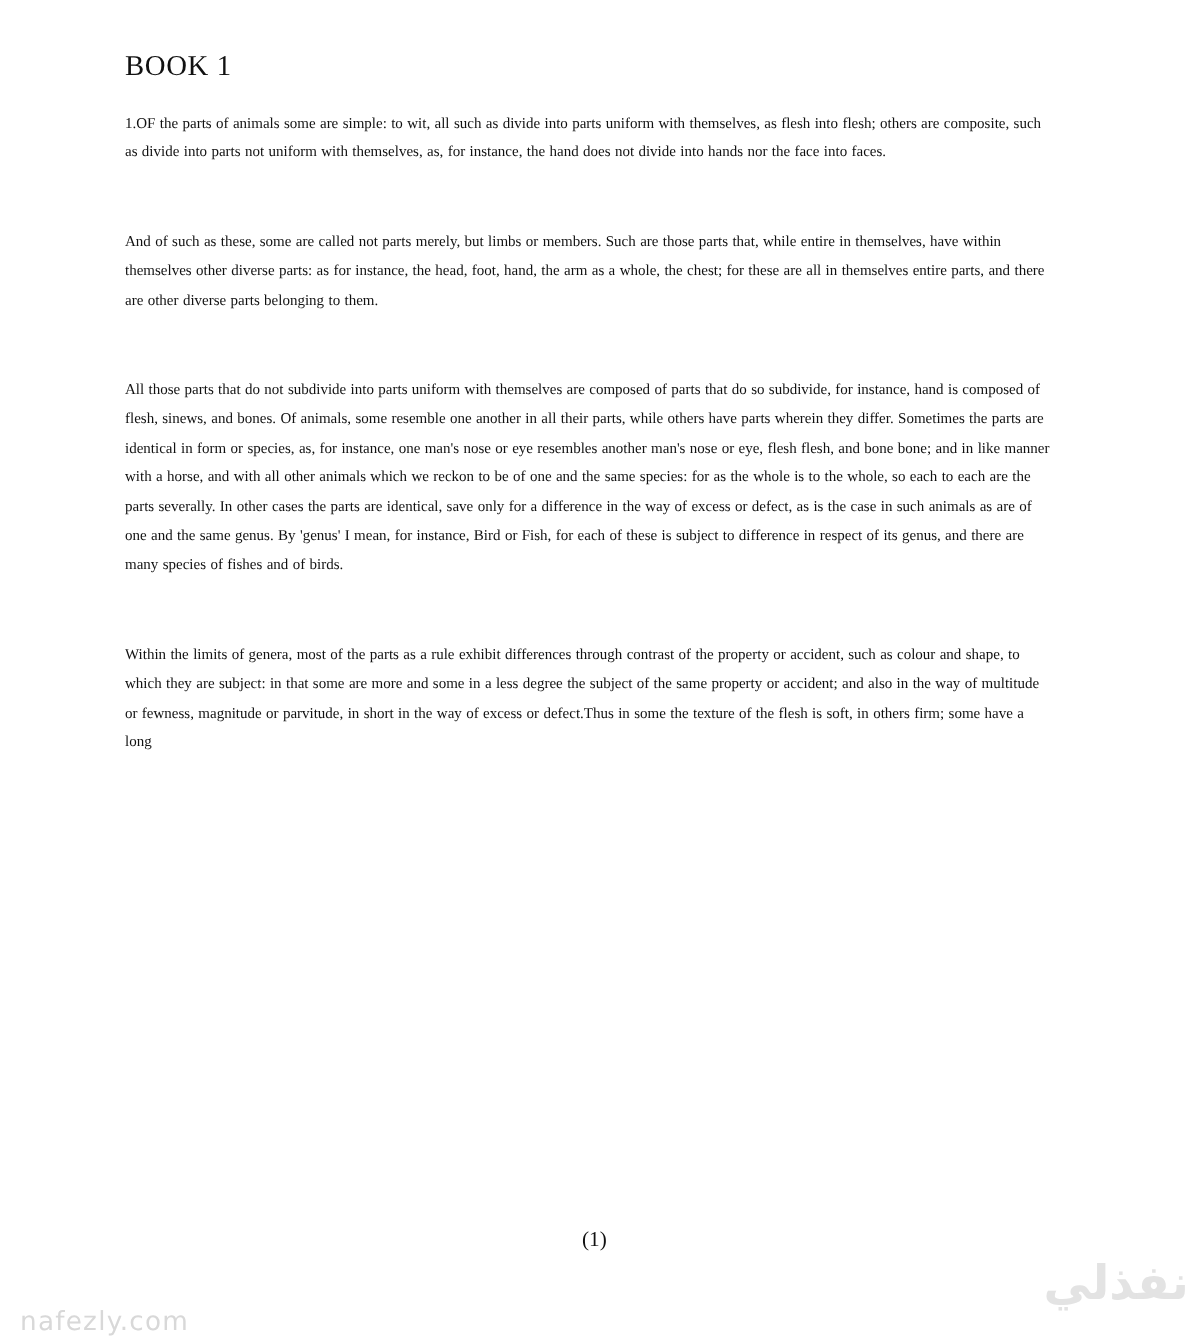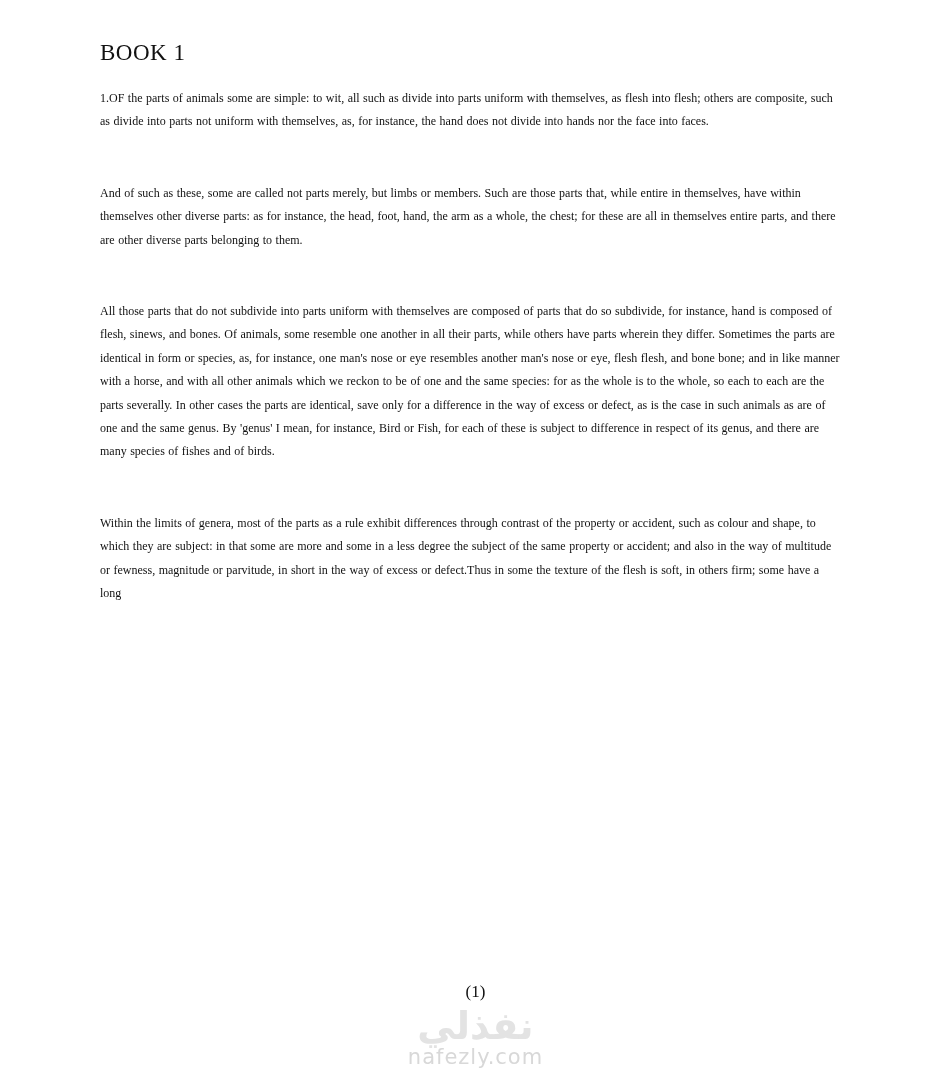--- a/index.html
+++ b/index.html
@@ -40,24 +40,23 @@
     position: absolute;
     left: 0;
     right: 0;
     top: 982px;
     text-align: center;
     font-size: 17px;
     color: #111111;
   }
   .watermark {
     position: absolute;
-    left: 0;
+    left: 16px;
     right: 0;
     top: 1004px;
-    text-align: center;
     user-select: none;
   }
   .wm-logo {
     font-family: "DejaVu Sans", sans-serif;
     font-size: 38px;
     font-weight: bold;
     line-height: 44px;
     color: #e3e3e3;
     direction: rtl;
   }

